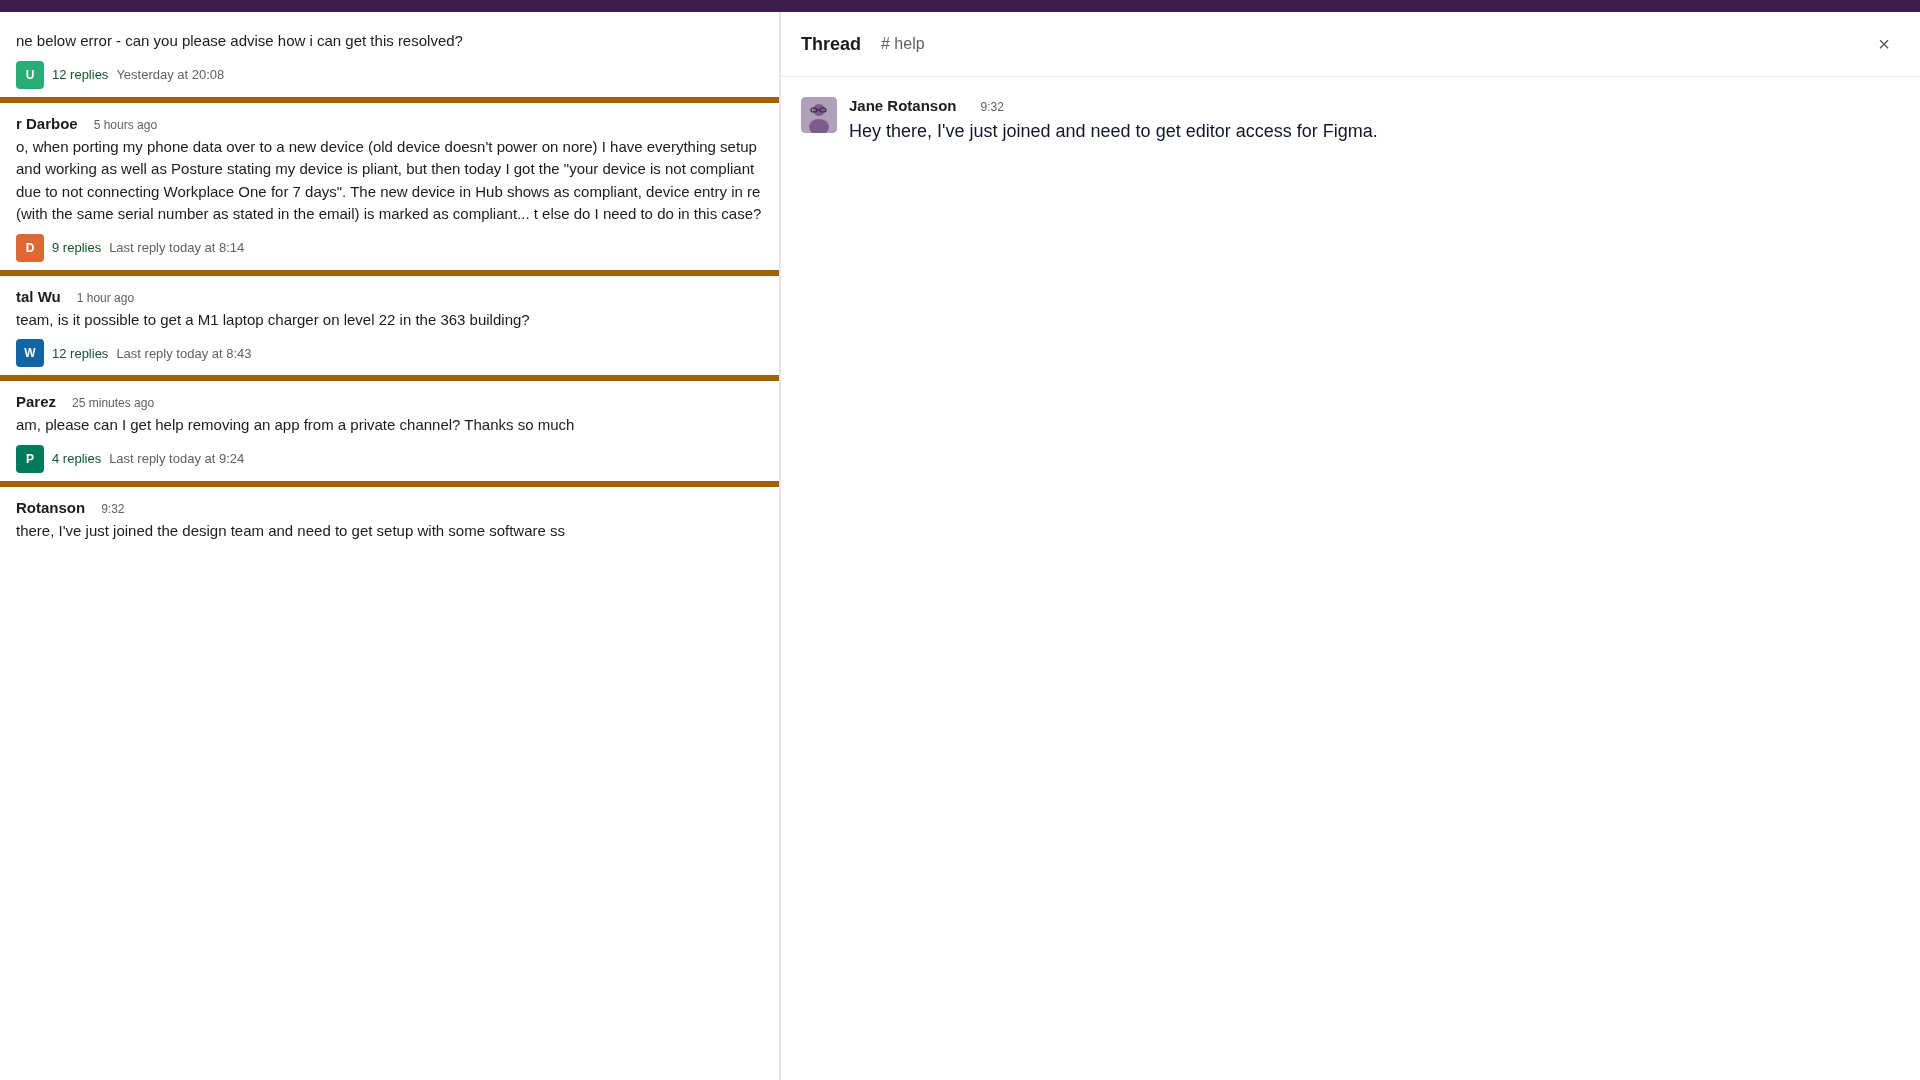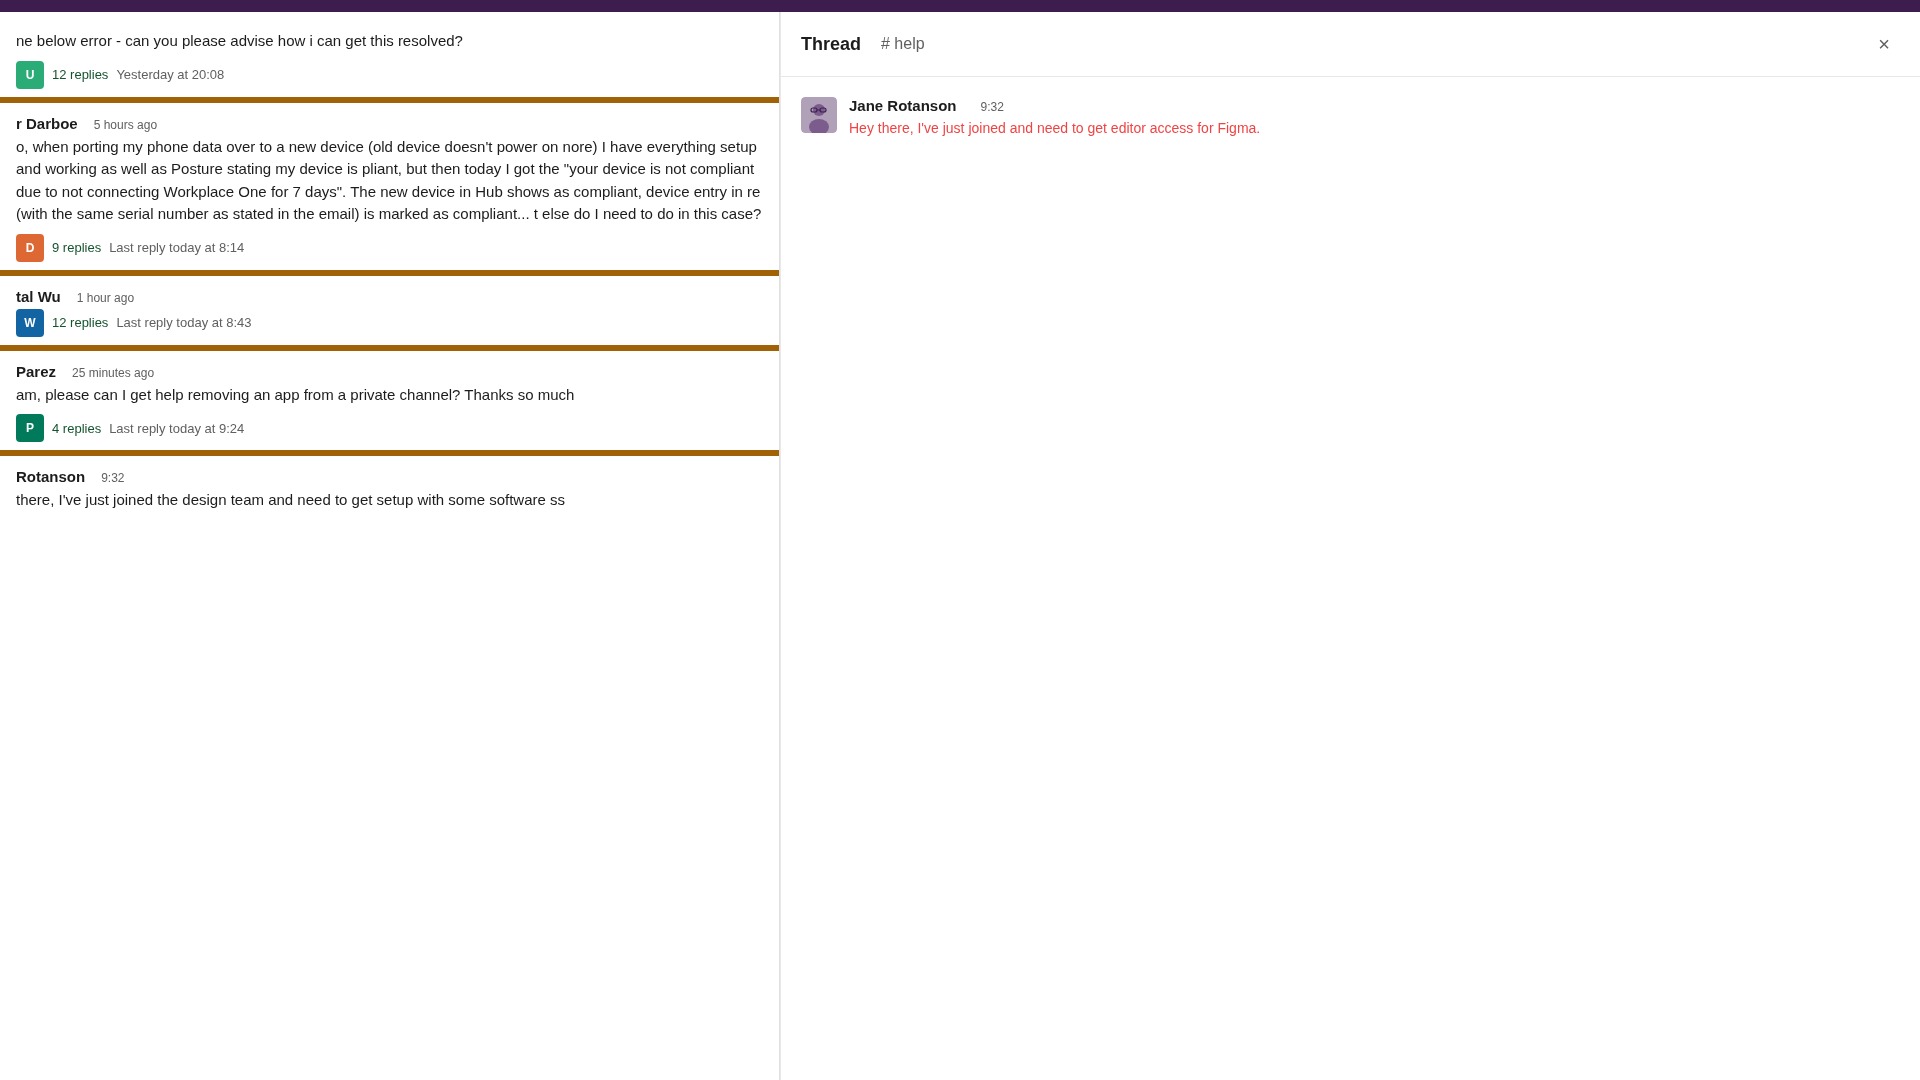--- a/index.html
+++ b/index.html
@@ -188,22 +188,22 @@
       font-weight: 700;
       color: #1d1c1d;
     }
 
     .thread-timestamp {
       font-size: 12px;
       color: #616061;
     }
 
     .thread-message-text {
-      font-size: 14px;
-      color: #ef4444;
+      font-size: 18px;
+      color: #0f172a;
       line-height: 1.5;
     }
     .av-green { background: #2bac76; }
     .av-blue { background: #1264a3; }
     .av-orange { background: #de6833; }
     .av-teal { background: #007a5a; }
   </style>
 </head>
 <body>
 
@@ -237,20 +237,21 @@
         <span class="reply-count">9 replies</span>
         <span class="reply-time">Last reply today at 8:14</span>
       </div>
     </div>
 
     <div class="message-item">
       <div class="author-header">
         <span class="author-name">tal Wu</span>
         <span class="message-timestamp">1 hour ago</span>
       </div>
+      <div class="message-text">team, is it possible to get a M1 laptop charger on level 22 in the 363 building?</div>
       <div class="message-meta">
         <div class="avatar-placeholder av-blue">
           <span>W</span>
         </div>
         <span class="reply-count">12 replies</span>
         <span class="reply-time">Last reply today at 8:43</span>
       </div>
     </div>
 
     <div class="message-item">

